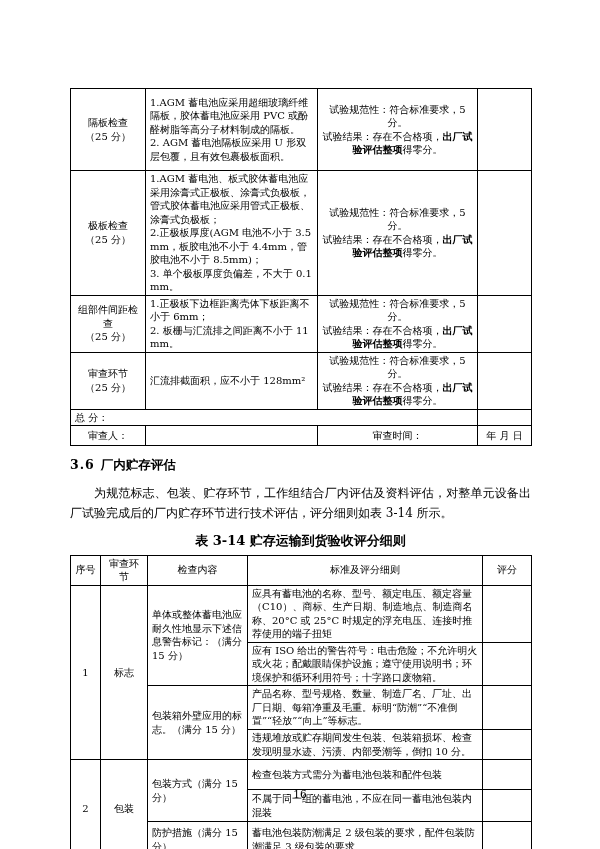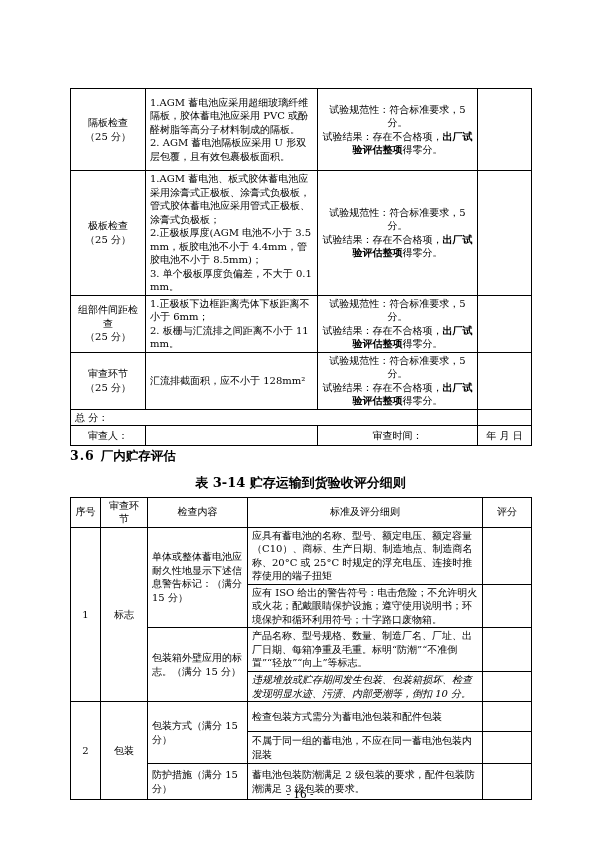--- a/index.html
+++ b/index.html
@@ -35,21 +35,21 @@
   .t1 tr.r3 { height:48px; }
   .t1 tr.r4 { height:54px; }
   .t1 tr.r5 { height:16px; }
   .t1 tr.r6 { height:20px; }
   .t1 .c-total { text-align:left; }
   .t1 .c-center { text-align:center; }
   b { font-weight:bold; }
 
   
   .sec-heading {
-    margin:1px 0 0 0;
+    margin:10px 0 0 0;
     font-size:12.5px; font-weight:bold; line-height:1.4;
   }
   .sec-heading .h-num { letter-spacing:1px; margin-right:6px; }
   .body-par {
     margin:9px 0 0 0;
     font-size:12px; line-height:20px;
     text-align:justify; text-indent:24px;
   }
   .tbl-caption {
     margin:9px 0 0 0;
@@ -58,21 +58,21 @@
 
   
   .t2 { margin-top:5px; }
   .t2 .hd td { text-align:center; height:18px; }
   .t2 .c-no, .t2 .c-stage { text-align:center; }
   .t2 .c-check { text-align:left; }
   .t2 .c-crit { text-align:left; }
   .t2 tr.ra { height:50px; }
   .t2 tr.rb { height:40px; }
   .t2 tr.rc { height:44px; }
-  .t2 tr.rd { height:26px;font-style:italic; }
+  .t2 tr.rd { height:26px; }
   .t2 tr.re { height:30px; }
   .t2 tr.rf { height:32px; }
   .t2 tr.rg { height:36px; }
 
   .page-number {
     position:absolute; left:0; width:600px; top:788px;
     text-align:center; font-size:10.5px;
   }
 </style>
 </head>
@@ -158,20 +158,21 @@
         <td></td>
         <td class="c-center">审查时间：</td>
         <td class="c-center">年 月 日</td>
       </tr>
     </tbody>
       </table>
 
     <p class="sec-heading">
       <span class="h-num">3.6</span><span>厂内贮存评估</span>
     </p>
+    <p class="body-par">为规范标志、包装、贮存环节，工作组结合厂内评估及资料评估，对整单元设备出厂试验完成后的厂内贮存环节进行技术评估，评分细则如表 3-14 所示。</p>
     <p class="tbl-caption">表 3-14 贮存运输到货验收评分细则</p>
 
     <table class="t2">
       <colgroup>
           <col style="width:30px">
           <col style="width:47px">
           <col style="width:100px">
           <col style="width:235px">
           <col style="width:49px">
         </colgroup>

